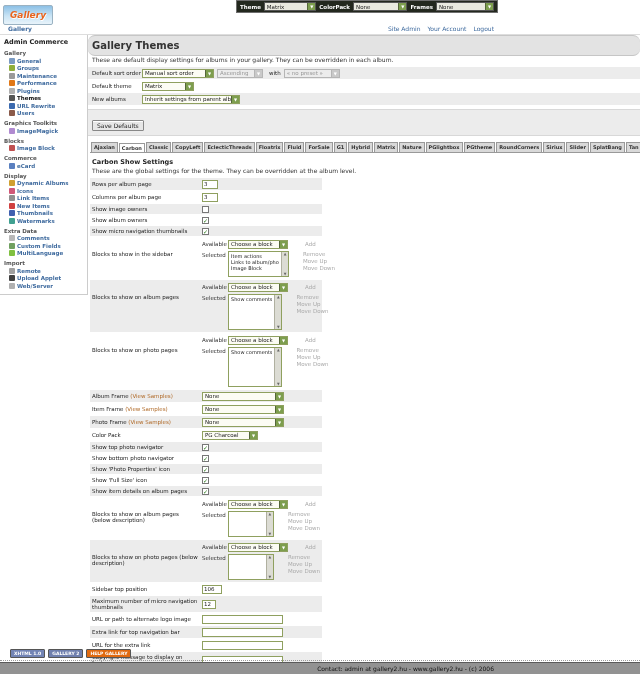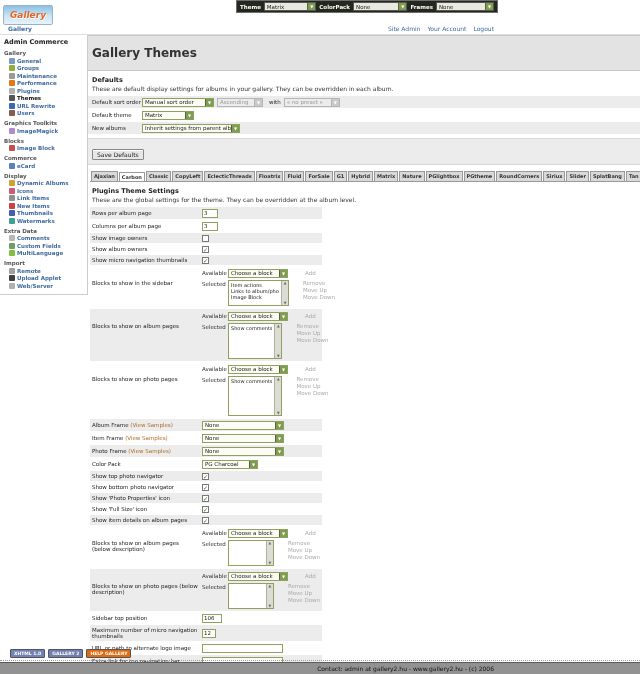--- a/index.html
+++ b/index.html
@@ -45,21 +45,21 @@
   }
   .sb-title { font-size:6.5px; font-weight:bold; color:#222; margin-bottom:2px; }
   .sb-h { font-size:5.5px; font-weight:bold; color:#555; margin-top:4px; }
   .sb-item { display:flex; align-items:center; gap:2px; padding-left:5px; margin-top:1.5px; font-size:5.5px; color:#3e6a9e; cursor:pointer; }
   .sb-item .sb-lbl { font-weight:bold; white-space:nowrap; }
   .sb-item.cur .sb-lbl { color:#111; }
   .sb-ic { width:6px; height:6px; border-radius:1px; display:inline-block; flex:0 0 auto; }
   .content { flex:1; min-width:0; position:relative; }
   .pagebar {
     background:#e3e3e3; border-top:1px solid #c6c6c6; border-bottom:1px solid #c6c6c6;
-    font-size:12px; font-weight:bold; color:#333; padding:10px 4px;
+    font-size:10px; font-weight:bold; color:#333; padding:4px 4px;border-radius:7px;
   }
   .sec-title { font-size:6.5px; font-weight:bold; margin:5px 0 1px 4px; }
   .sec-desc  { font-size:6px; color:#333; margin:0 0 4px 4px; }
   
   .drow { display:flex; align-items:center; min-height:12px; font-size:5.5px; padding:1px 4px; margin-bottom:1px; }
   .drow.odd { background:#ececec; }
   .dlbl { width:50px; flex:0 0 auto; }
   .withlbl { margin:0 3px; }
   .gsel {
     display:inline-flex; align-items:center; height:9px; border:1px solid #8fa05f;
@@ -247,21 +247,20 @@
         <div class="sb-item">
           <span class="sb-ic" style="background: rgb(176, 176, 176);"></span>
           <span class="sb-lbl">Web/Server</span>
         </div>
       </div>
   </div>
 
   <div class="content">
     <div class="pagebar">Gallery Themes</div>
 
-    <div class="sec-title">Defaults</div>
     <div class="sec-desc">These are default display settings for albums in your gallery. They can be overridden in each album.</div>
 
     <div class="drow odd">
       <span class="dlbl">Default sort order</span>
       <span class="gsel" style="width:72px">
         <span class="vtext">Manual sort order</span>
         <span class="arr">▼</span>
       </span>
       <span class="gsel dis" style="width:46px">
         <span class="vtext">Ascending</span>
@@ -309,21 +308,21 @@
         <div class="tab">Nature</div>
         <div class="tab">PGlightbox</div>
         <div class="tab">PGtheme</div>
         <div class="tab">RoundCorners</div>
         <div class="tab">Siriux</div>
         <div class="tab">Slider</div>
         <div class="tab">SplatBang</div>
         <div class="tab">Tan</div>
       </div>
 
-    <div class="sec-title">Plugins Theme Settings</div>
+    <div class="sec-title">Carbon Show Settings</div>
     <div class="sec-desc">These are the global settings for the theme. They can be overridden at the album level.</div>
 
     <div class="srows">
         <div class="srow odd">
           <span class="slbl">Rows per album page</span>
           <input class="ti" type="text" value="3" style="width: 16px;">
         </div>
         <div class="srow">
           <span class="slbl">Columns per album page</span>
           <input class="ti" type="text" value="3" style="width: 16px;">

